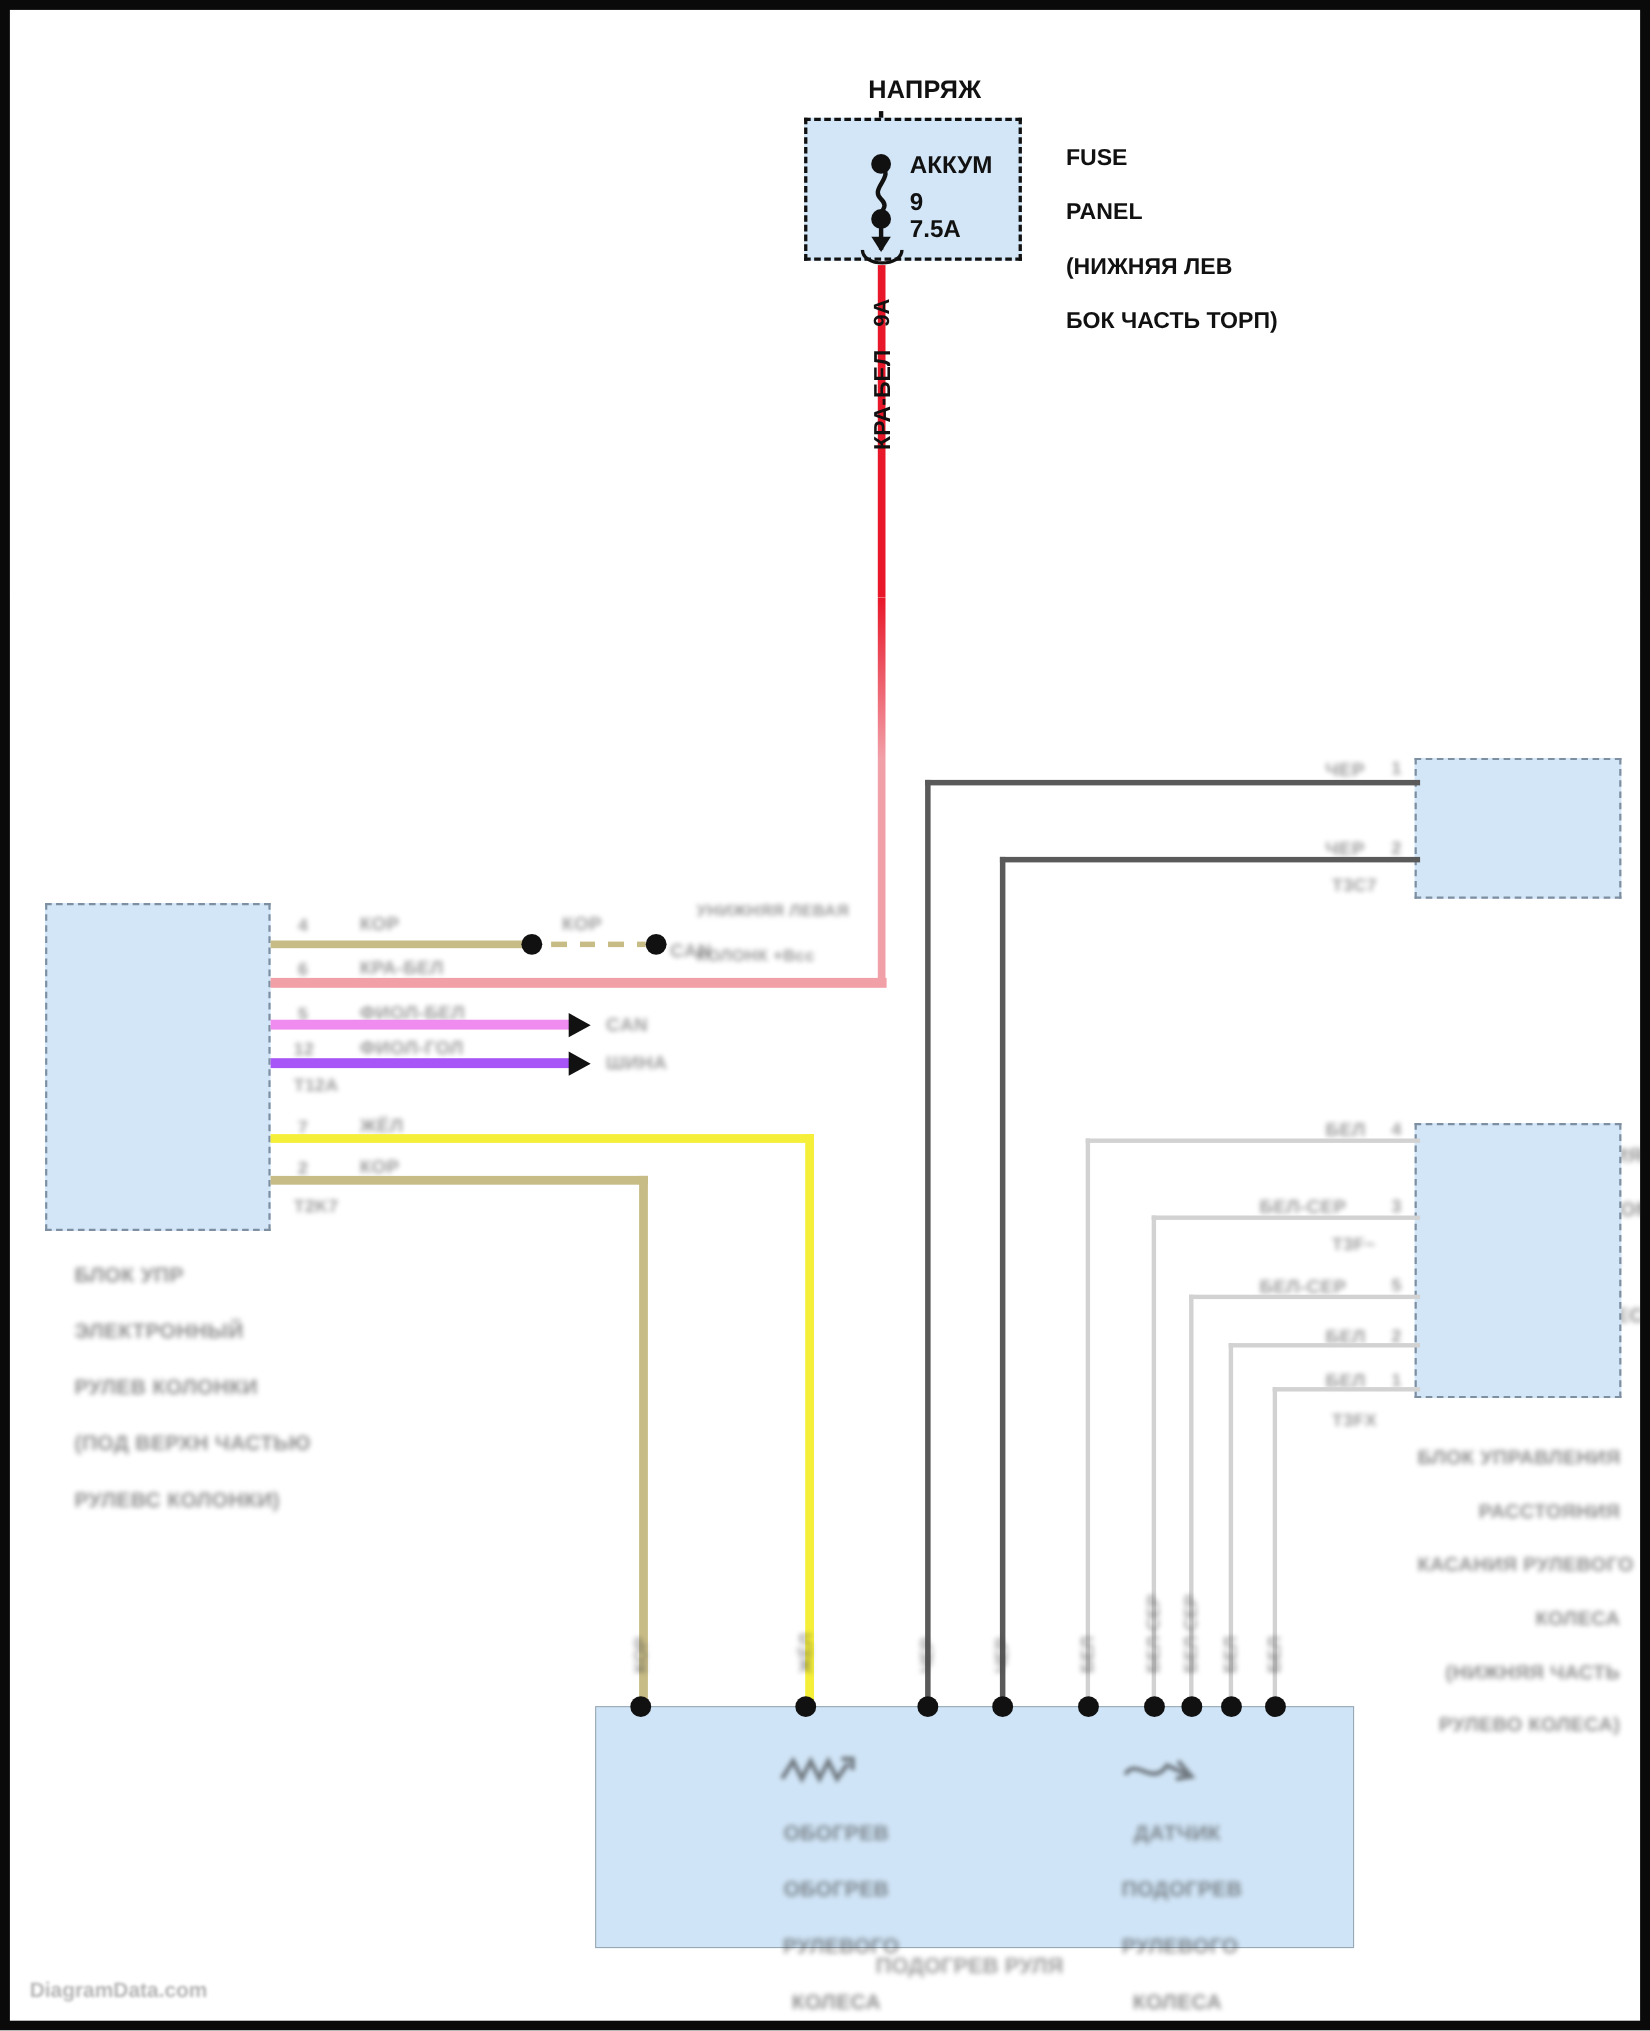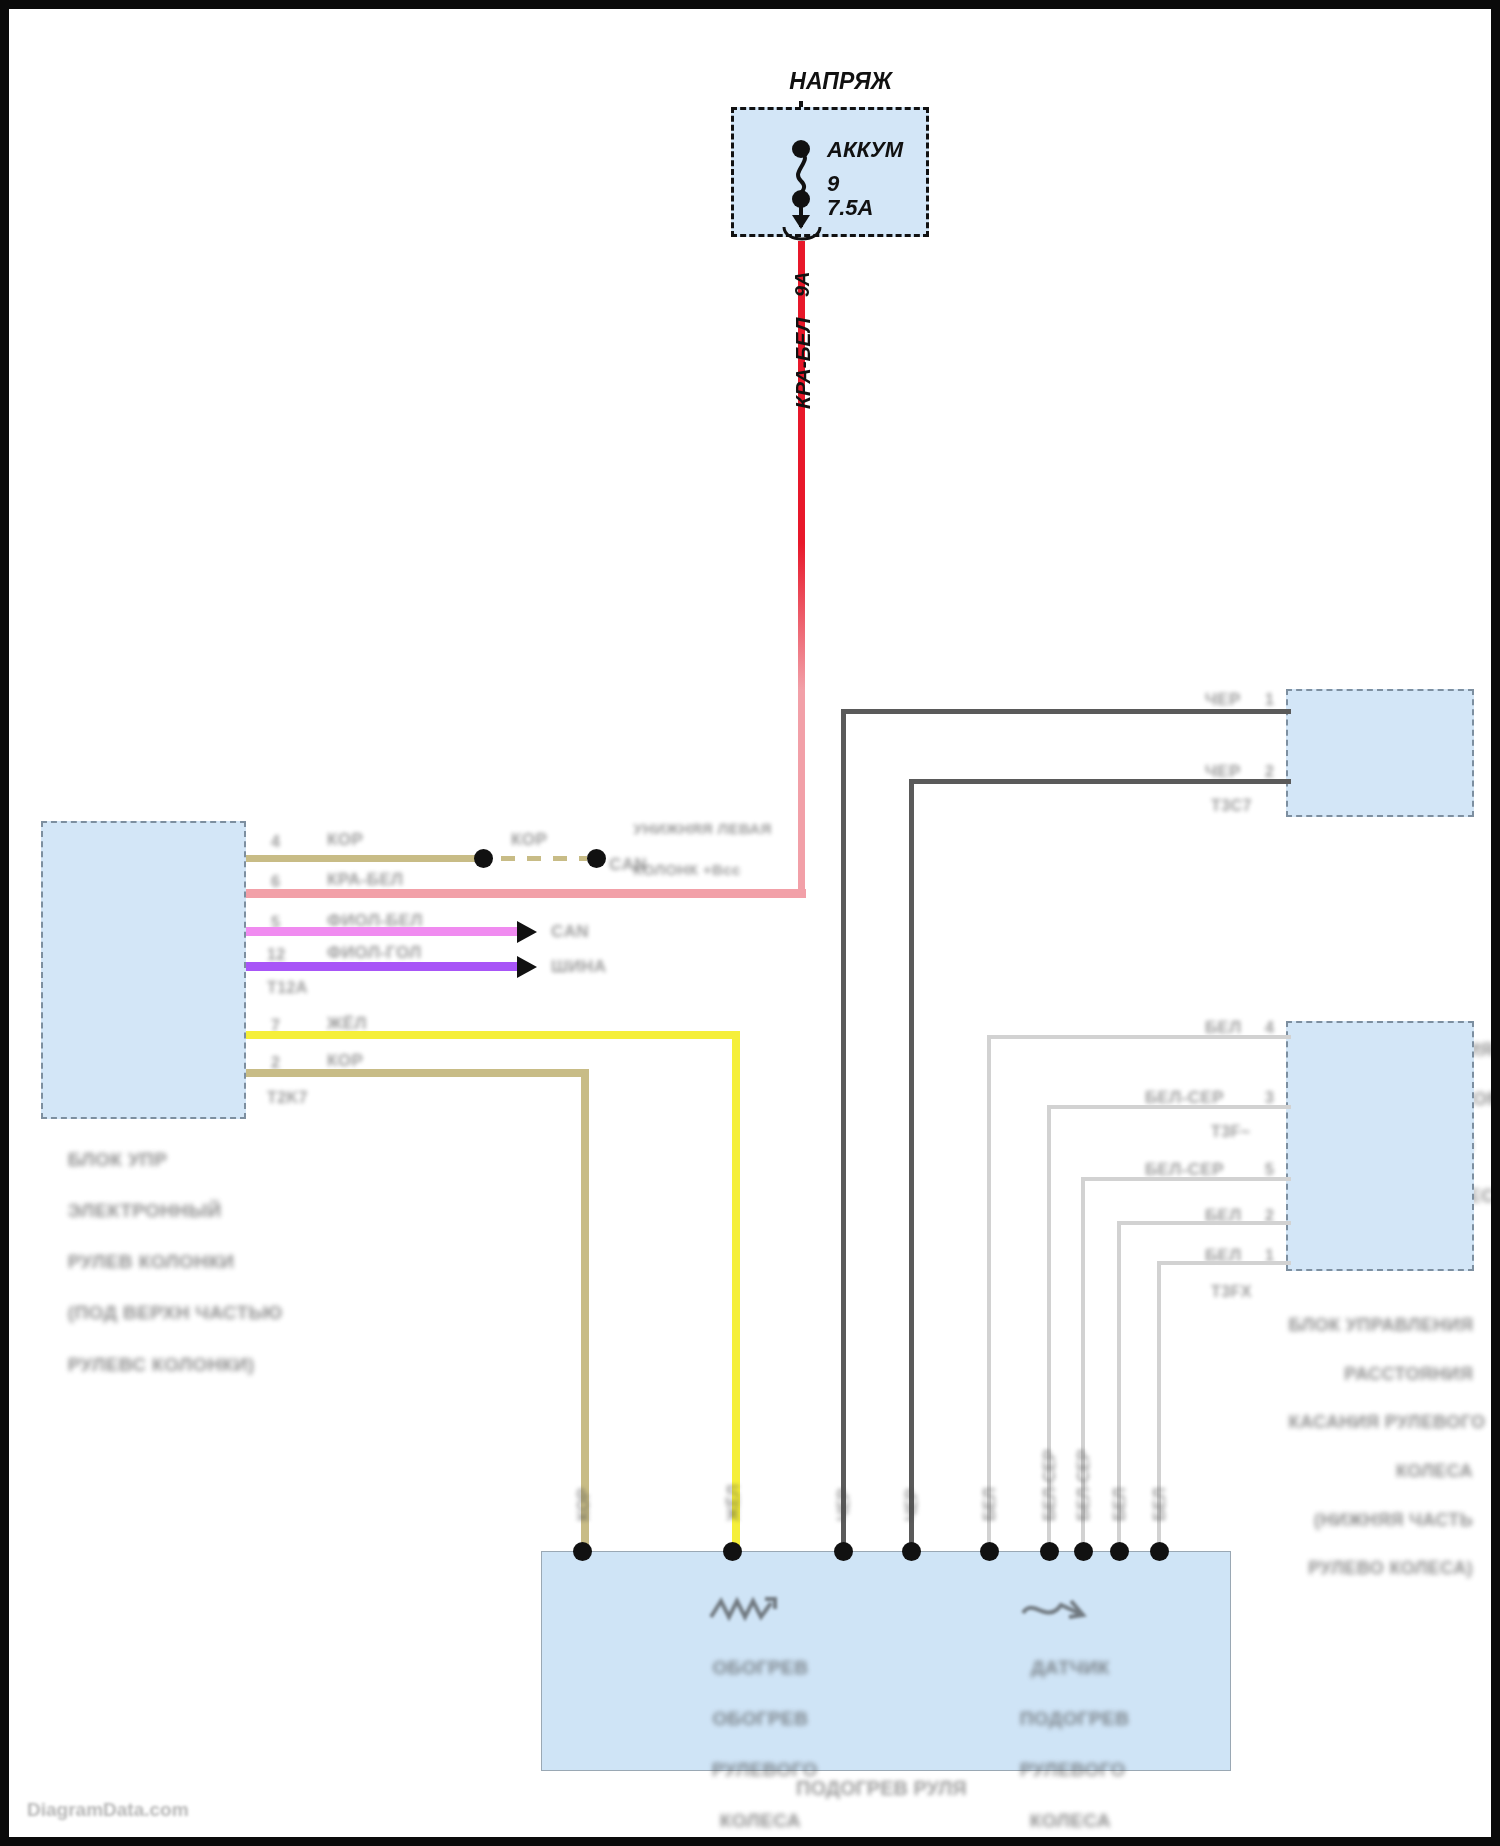--- a/index.html
+++ b/index.html
@@ -16,21 +16,21 @@
     overflow:hidden;
     box-sizing:border-box;
     border:9px solid #0a0a0a;
   }
   
   .abs{position:absolute;box-sizing:border-box;}
 
   
   .crisp-band{
     position:absolute;left:0;top:0;width:1482px;height:534px;
-    background:#ffffff;z-index:40;pointer-events:none;font-style:italic;
+    background:#ffffff;z-index:40;pointer-events:none;
   }
   .crisp-band > *{pointer-events:auto;}
 
   
   .blk{
     background:#d3e6f7;
     border:2px dashed #7d8fa0;
   }
   .blk-solid{
     background:#cfe4f6;
@@ -310,20 +310,26 @@
       <path d="M5 0 L14 14 L23 0" fill="#111"></path>
     </svg>
     <svg style="position:absolute;left:772px;top:218px;" width="42" height="22" viewBox="0 0 42 22">
       <path d="M3 0 C3 16, 39 16, 39 0" fill="none" stroke="#111" stroke-width="3"></path>
     </svg>
 
     <div class="t t-fuse" style="left:818px;top:128px;">АККУМ</div>
     <div class="t t-fuse" style="left:818px;top:162px;">9</div>
     <div class="t t-fuse" style="left:818px;top:186px;">7.5A</div>
 
+    <div class="t t-side" style="left:925px;top:98px;">
+      <span>FUSE</span><br>
+      <span>PANEL</span><br>
+      <span>(НИЖНЯЯ ЛЕВ</span><br>
+      <span>БОК ЧАСТЬ ТОРП)</span>
+    </div>
 
     <div class="wire wv" style="left:789px;top:232px;width:7px;height:302px;background:#e8182a;"></div>
 
     <div class="vtxt" style="left:782px;top:288px;font-size:20px;">9A</div>
     <div class="vtxt" style="left:782px;top:400px;font-size:21px;">КРА-БЕЛ</div>
   </div>
 
   <div class="wire wv" style="left:789px;top:534px;width:7px;height:350px;
               background:linear-gradient(to bottom,#e8182a 0%,#f2a0a8 42%,#f2a0a8 100%);"></div>
 

